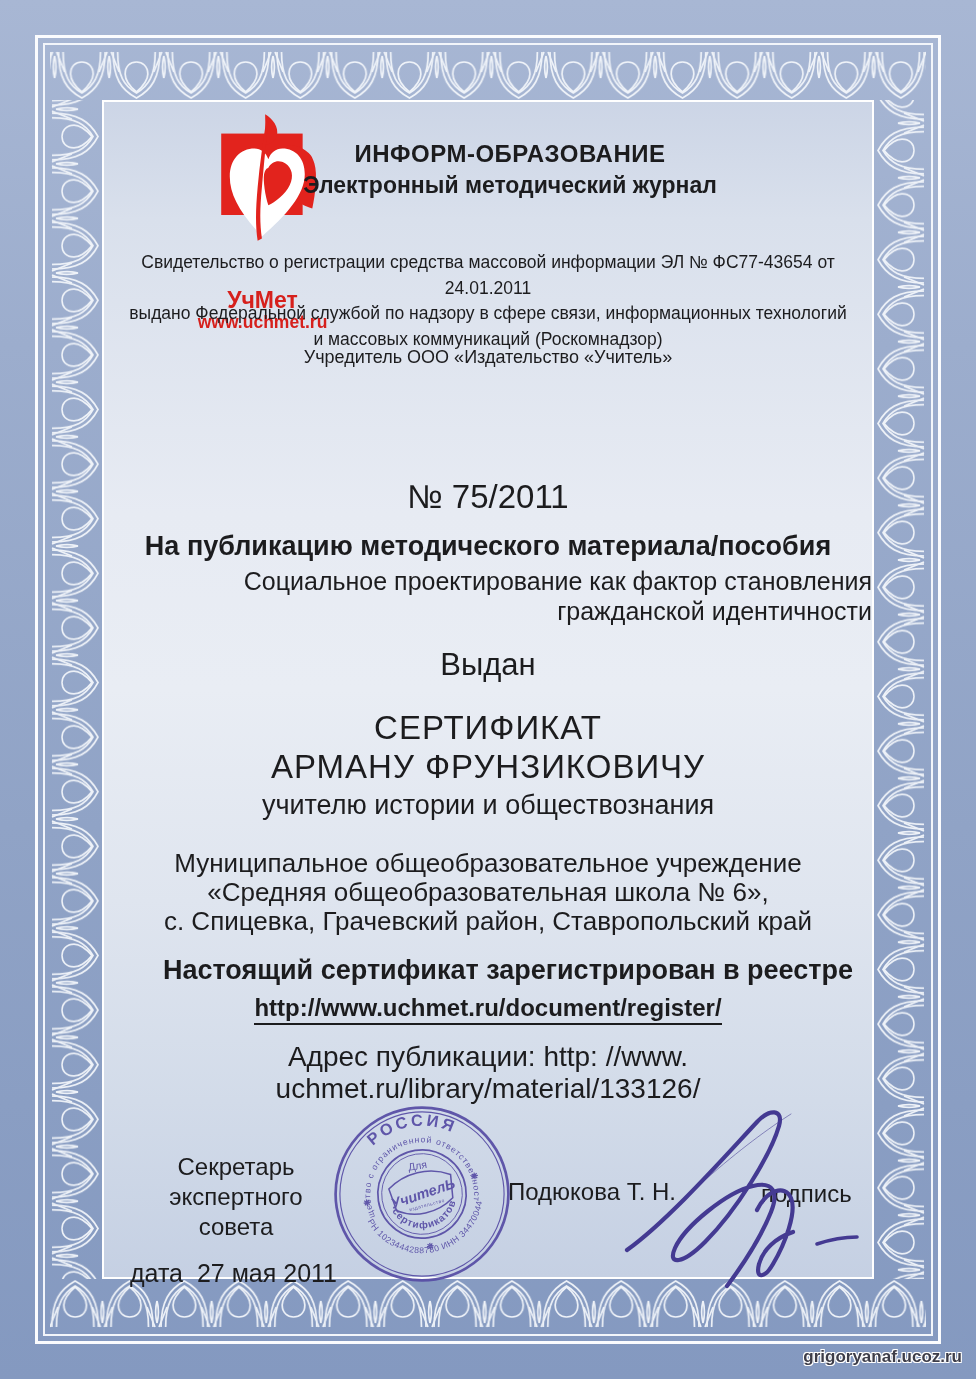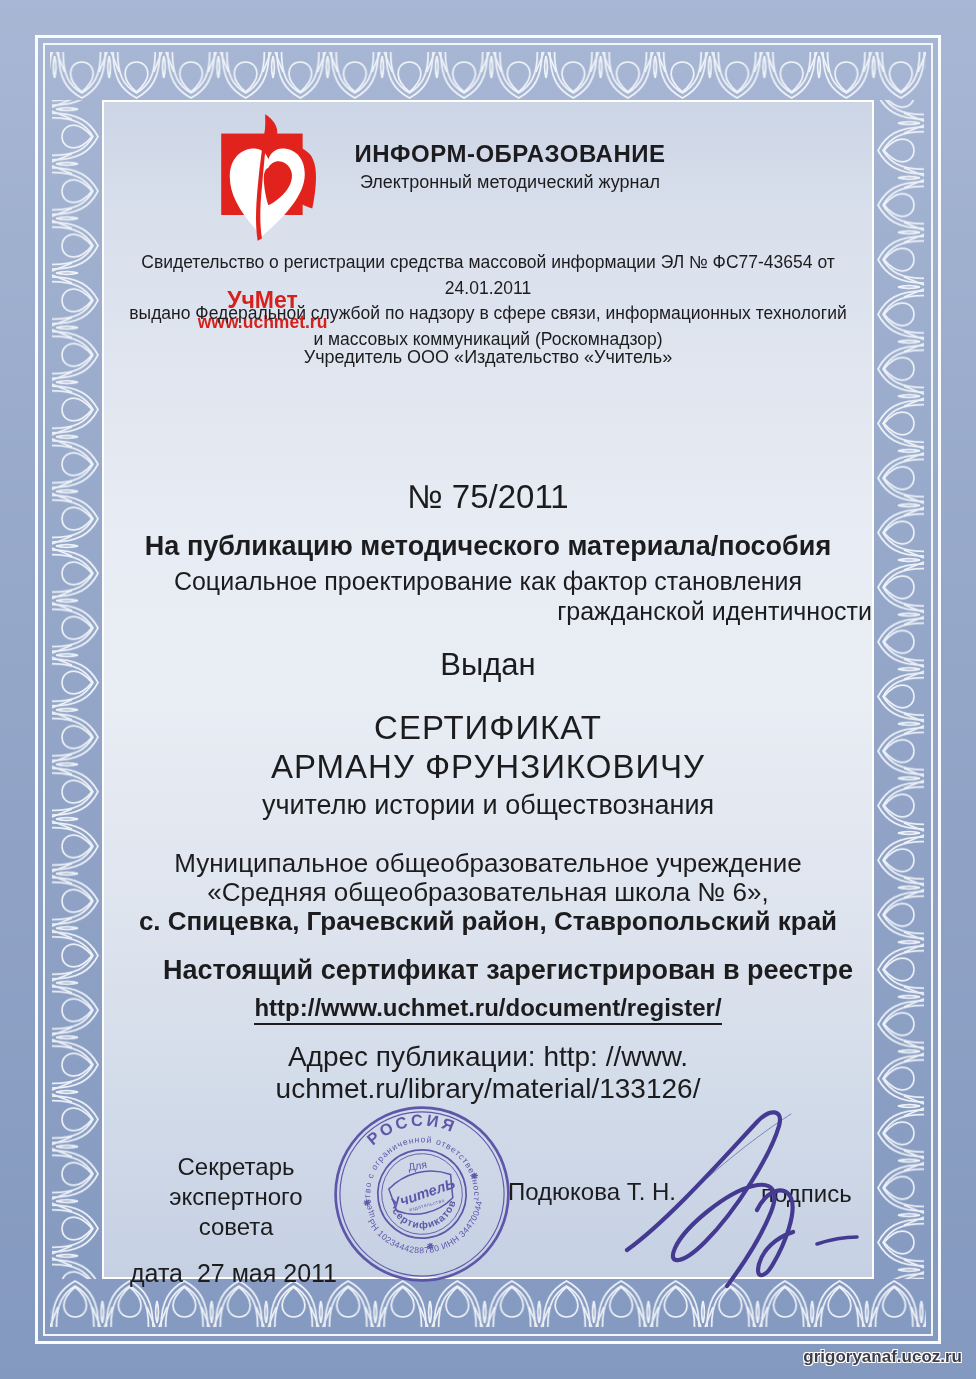--- a/index.html
+++ b/index.html
@@ -6,36 +6,36 @@
   .page{position:relative;width:976px;height:1379px;margin:0 auto;overflow:hidden;
         background:linear-gradient(180deg,#a8b7d4 0%,#9cadcd 25%,#90a3c6 60%,#8499c0 100%);
         font-family:"Liberation Sans","DejaVu Sans",sans-serif;color:#1c1c1e;}
   .frame-a{position:absolute;inset:35px;border:3px solid #fbfcfe;pointer-events:none;}
   .frame-b{position:absolute;inset:43px;border:2px solid #f2f5fa;pointer-events:none;}
   .ornament{position:absolute;left:0;top:0;pointer-events:none;}
   .panel{position:absolute;left:102px;top:100px;right:102px;bottom:100px;border:2px solid #ffffff;
          background:linear-gradient(180deg,#ccd5e6 0%,#d9e0ec 10%,#e7ebf3 35%,#e9edf4 50%,#dfe5ef 68%,#d2dbe9 85%,#c5d0e3 100%);}
   .ab{position:absolute;left:0;right:0;text-align:center;}
   .hdr-title{left:44px;top:38px;font-weight:bold;font-size:24px;letter-spacing:.5px;}
-  .hdr-sub{left:44px;top:70px;font-weight:normal;font-size:18px;}
+  .hdr-sub{left:44px;top:70px;font-weight:bold;font-size:23px;}
   .reg{top:148px;font-size:17.5px;line-height:25.5px;}
   .founder{top:245px;font-size:18px;}
   .cert-title{top:268px;font-family:"Liberation Serif","DejaVu Serif",serif;font-weight:bold;
               font-size:80px;line-height:1;letter-spacing:2px;color:#5b6d9b;}
   .cert-num{top:376px;font-size:33px;}
   .pub-head{top:429px;font-weight:bold;font-size:27px;}
-  .pub-line1{top:465px;font-size:25px;}
+  .pub-line1{top:465px;font-size:25px;text-align:right;}
   .pub-line2{top:495px;font-size:25px;text-align:right;}
   .issued-label{top:545px;font-size:31px;}
   .surname{top:607px;font-size:33px;letter-spacing:1px;}
   .name{top:646px;font-size:33px;letter-spacing:1px;}
   .position{top:688px;font-size:27px;}
   .school1{top:746px;font-size:26px;}
   .school2{top:775px;font-size:26px;}
-  .school3{top:804px;font-size:26px;font-weight:bold;}
+  .school3{top:804px;font-size:26px;}
   .reg-head{top:853px;font-weight:bold;font-size:27px;margin-left:40px;}
   .reg-url{top:892px;font-size:24px;font-weight:bold;}
   .reg-url span{border-bottom:2px solid #1c1c1e;padding-bottom:2px;cursor:pointer;}
   .address{top:939px;font-size:28px;}
   .sign-block{position:absolute;left:26px;top:1050px;width:212px;font-size:24px;line-height:30px;text-align:center;}
   .date-line{margin-top:16px;font-size:25px;text-align:left;white-space:pre;}
   .sec-name{position:absolute;left:404px;top:1076px;font-size:24px;text-align:right;}
   .sig-label{position:absolute;left:657px;top:1078px;font-size:24px;text-align:left;}
   .logo{position:absolute;left:75px;top:8px;width:167px;text-align:center;}
   .logo-brand{font-weight:bold;font-size:23px;color:#d6201c;margin-top:-6px;line-height:24px;}

